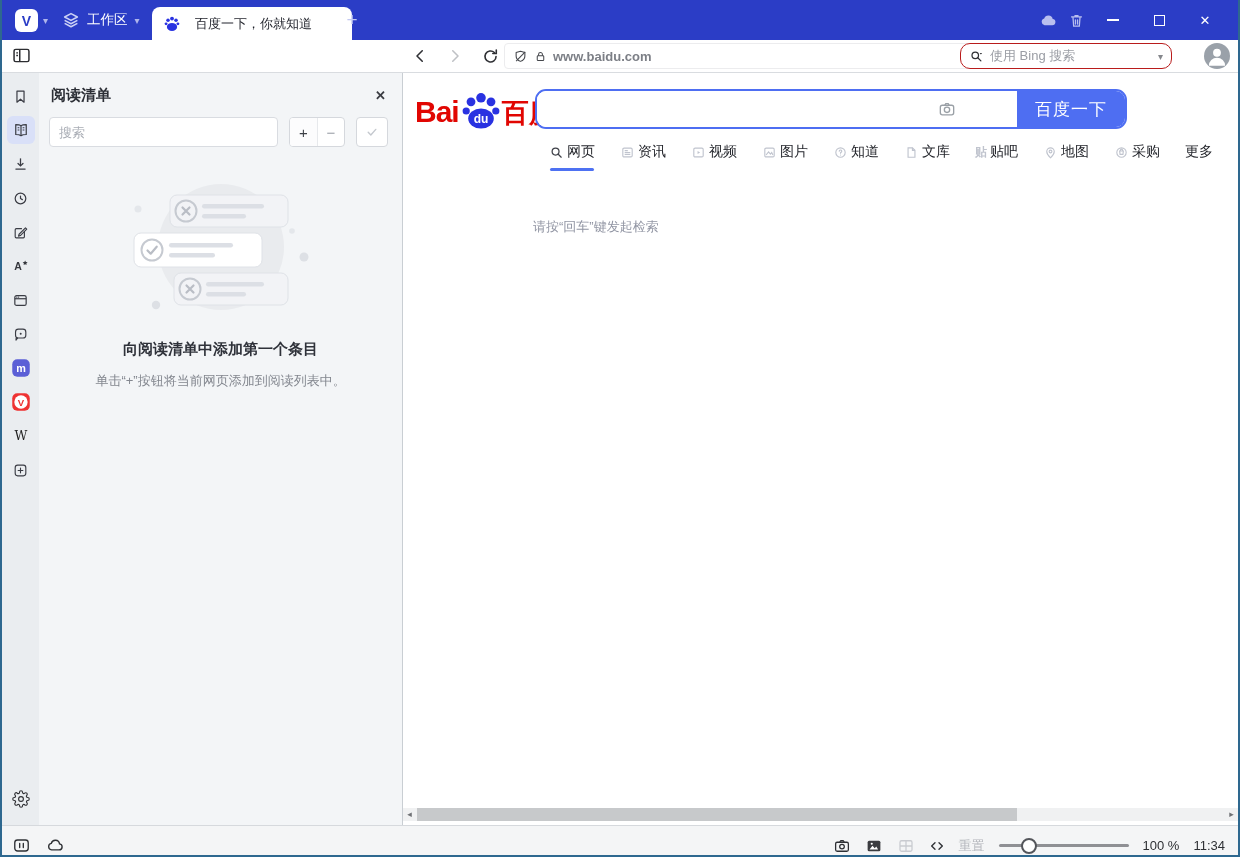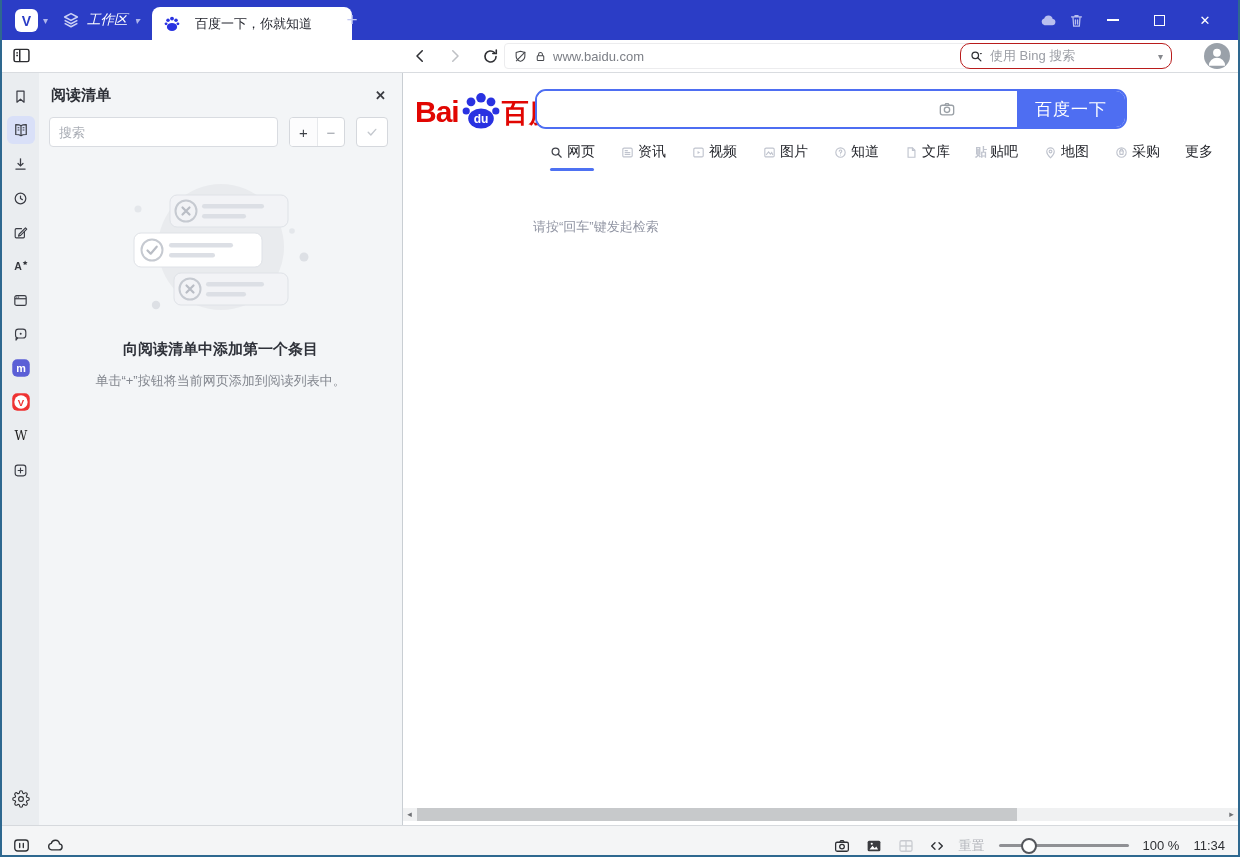--- a/index.html
+++ b/index.html
@@ -8,41 +8,41 @@
             border:2px solid #2e688f; border-top:none; background:#fff; overflow:hidden; }
 
   
   .titlebar { height:40px; background:#2b3dc6; position:relative; flex:0 0 40px; }
   .vivaldi-btn { position:absolute; left:13px; top:9px; width:23px; height:23px; background:#fff;
                  border-radius:6px; display:flex; align-items:center; justify-content:center;
                  color:#2b3dc6; font-weight:bold; font-size:14px; cursor:default; }
   .tb-caret { color:#aeb5ec; font-size:10px; }
   .menu-caret { position:absolute; left:41px; top:15px; }
   .workspace { position:absolute; left:60px; top:8px; height:24px; display:flex; align-items:center;
-               gap:7px; color:#fff; font-size:13.5px;font-style:italic; }
+               gap:7px; color:#fff; font-size:13.5px; }
   .tab { position:absolute; left:150px; top:7px; width:200px; height:33px; background:#fff;
          border-radius:8px 8px 0 0; display:flex; align-items:center; gap:15px; padding:0 12px; }
   .tab-title { font-size:13px; color:#1e2029; white-space:nowrap; overflow:hidden; }
   .new-tab { position:absolute; left:338px; top:8px; width:24px; height:24px; color:#c2c8f2;
              font-size:19px; display:flex; align-items:center; justify-content:center; }
   .tb-right { position:absolute; right:10px; top:0; height:40px; display:flex; align-items:center; }
   .tb-icon { color:#b9bfef; display:flex; align-items:center; justify-content:center; width:28px; }
   .win-ctl { width:46px; height:40px; display:flex; align-items:center; justify-content:center; color:#fff; }
   .min-line { width:12px; height:2px; background:#fff; display:block; }
   .max-box { width:11px; height:11px; border:1.5px solid #fff; display:block; }
   .close-x { font-size:13px; }
 
   
   .toolbar { height:33px; background:#fff; border-bottom:1px solid #d9dce0; position:relative; flex:0 0 33px; }
   .tbar-icon { position:absolute; top:5px; display:flex; align-items:center; justify-content:center; }
   .nav-btns { position:absolute; left:406px; top:4px; display:flex; gap:11px; align-items:center; }
   .nav-btn { width:24px; height:24px; display:flex; align-items:center; justify-content:center; color:#2f3034; }
   .nav-btn.disabled { color:#bfc1c5; }
   .url-field { position:absolute; left:502px; top:3px; width:490px; height:26px; border:1px solid #ececee;
-               border-radius:4px; display:flex; align-items:center; padding:0 8px; gap:6px; background:#fff; }
+               border-radius:4px; display:flex; align-items:center; padding:0 8px; gap:6px; background:#fff;font-weight:bold; }
   .url-text { flex:1; font-size:13px; color:#7c7f86; }
   .search-field { position:absolute; left:958px; top:3px; width:212px; height:26px; border:1px solid #b91c1c;
                   border-radius:10px; display:flex; align-items:center; padding:8px 8px; gap:6px; background:#fff; }
   .search-ph { flex:1; font-size:13px; color:#9a9da4; }
   .avatar { position:absolute; right:8px; top:3px; width:26px; height:26px; border-radius:50%;
             background:#9aa1a9; overflow:hidden; display:flex; align-items:center; justify-content:center; }
 
   
   .main { flex:1; display:flex; min-height:0; }
   .rail { width:37px; background:#eaedf0; display:flex; flex-direction:column; align-items:center;

